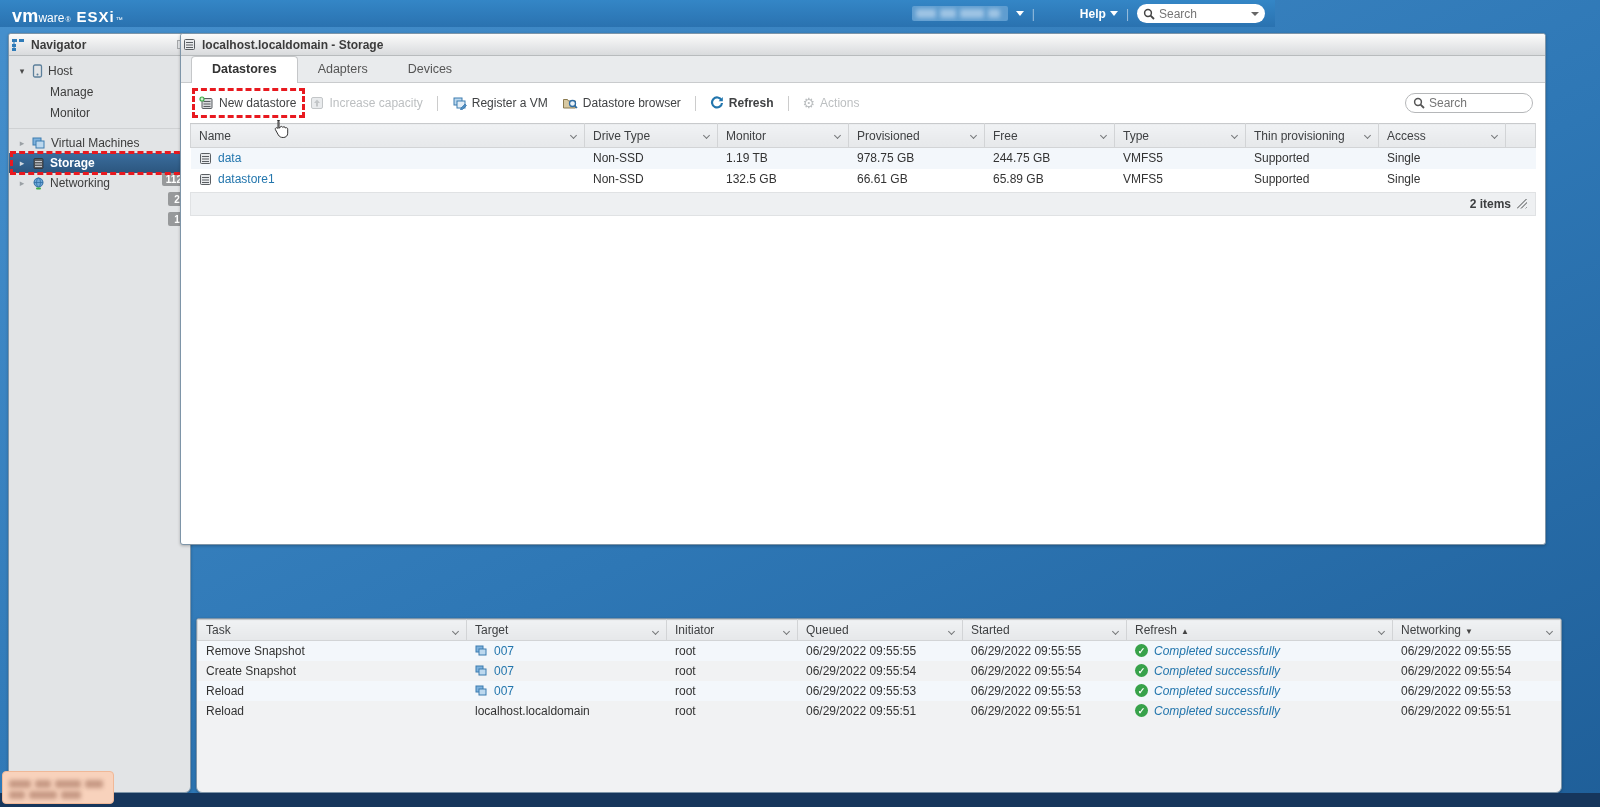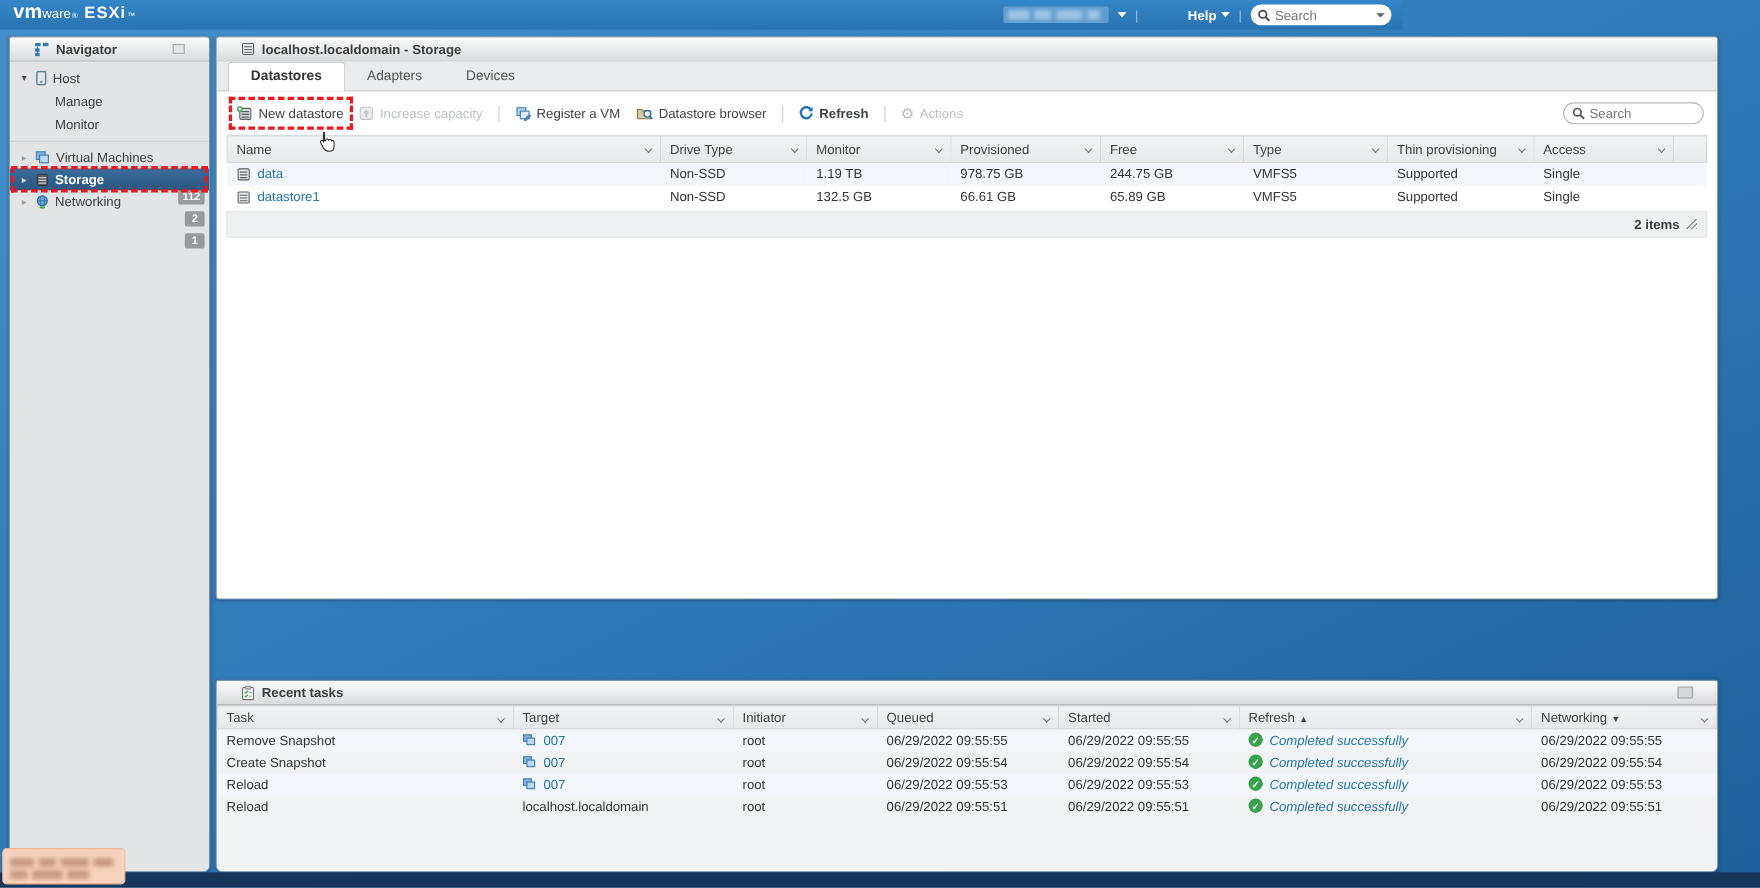--- a/index.html
+++ b/index.html
@@ -4,57 +4,57 @@
 <style>
   * { margin:0; padding:0; box-sizing:border-box; }
   html,body { width:1600px; height:807px; overflow:hidden; }
   body {
     font-family:"Liberation Sans", sans-serif; font-size:12px; color:#333;
     background:linear-gradient(155deg,#4690cd 0%,#2e77b5 55%,#1f5f99 100%);
     position:relative;
   }
   
   .topbar { position:absolute; top:0; left:0; width:1275px; height:27px;
-    background:linear-gradient(#3486c6,#2a72b0); display:flex; align-items:flex-start; }
+    background:linear-gradient(#3486c6,#2a72b0); display:flex; align-items:flex-end; }
   .logo { margin-left:12px; color:#fff; display:flex; align-items:baseline; }
   .logo .vm { font-weight:bold; font-size:18px; letter-spacing:.2px; }
   .logo .ware { font-size:12px; font-weight:normal; }
   .logo .reg { font-size:7px; vertical-align:top; margin:0 6px 0 1px; }
   .logo .esxi { font-weight:bold; font-size:15px; letter-spacing:1px; }
   .logo .tm { font-size:7px; vertical-align:top; margin-left:1px; }
   .topbar-right { position:absolute; right:10px; top:0; height:27px; display:flex; align-items:center; gap:8px; color:#fff; }
   .user-blur { width:96px; height:15px; border-radius:2px; background:#5f9dd0; position:relative; overflow:hidden; }
   .user-blur i { position:absolute; top:3px; height:9px; background:#9ec4e4; filter:blur(2px); border-radius:2px; }
   .caret-down { width:0; height:0; border-left:4px solid transparent; border-right:4px solid transparent; border-top:5px solid #fff; display:inline-block; }
   .top-sep { color:#9cc0de; font-size:12px; }
   .help { color:#fff; font-weight:bold; font-size:12px; display:flex; gap:4px; align-items:center; cursor:pointer;padding-left:37px; }
   .top-search { width:128px; height:19px; background:#fff; border-radius:10px; display:flex; align-items:center; padding:0 6px; gap:4px; }
   .top-search input { border:none; outline:none; width:78px; font-size:12px; color:#555; font-family:"Liberation Sans",sans-serif; }
   .top-search .caret-sm { width:0;height:0;border-left:4px solid transparent;border-right:4px solid transparent;border-top:4px solid #666; margin-left:auto; }
   
   .panel { position:absolute; background:#fff; border:1px solid #7e95a8; border-radius:3px; overflow:hidden; box-shadow:0 1px 3px rgba(0,0,0,.25); }
   .panel-hdr { height:22px; background:linear-gradient(#fbfbfb,#d9dbdd); border-bottom:1px solid #b8bbbd;
-    display:flex; align-items:center; padding:0 22px; gap:6px; font-weight:bold; color:#3c3c3c; }
+    display:flex; align-items:center; padding:0 2px; gap:6px; font-weight:bold; color:#3c3c3c; }
   
   #navigator { left:8px; top:33px; width:183px; height:760px; background:#e2e4e6; border-bottom-left-radius:6px; border-bottom-right-radius:6px; }
   .nav-body { padding-top:5px; }
   .nav-row { height:20px; display:flex; align-items:center; padding-left:8px; gap:5px; cursor:pointer; position:relative; }
   .nav-child { padding-left:41px; height:21px; display:flex; align-items:center; cursor:pointer; color:#3c3c3c; }
   .nav-sep { height:1px; background:#cfd1d3; margin:5px 0 4px 0; }
   .tree-caret { color:#4a4a4a; font-size:9px; width:10px; text-align:center; }
   .tree-caret.dim { color:#9aa0a5; }
   .nav-label { color:#3c3c3c; }
   .badge { position:absolute; right:4px; top:3px; min-width:18px; height:14px; background:#97999b; color:#fff;
     font-size:10px; font-weight:bold; border-radius:2px; display:flex; align-items:center; justify-content:center; padding:0 4px;margin-top:36px; }
   .nav-row.selected { background:linear-gradient(#3a6d9e,#2c567e); }
   .nav-row.selected .nav-label { color:#fff; font-weight:bold; }
   .red-dash { position:absolute; left:1px; right:1px; top:-2px; bottom:-2px; border:3px dashed #e8191f; pointer-events:none; }
   .red-dash-btn { position:absolute; left:-5px; right:-7px; top:-5px; bottom:-5px; border:3px dashed #e8191f; pointer-events:none; }
   
-  #main { left:196px; top:33px; width:1366px; height:512px; }
+  #main { left:180px; top:33px; width:1366px; height:512px; }
   .tabbar { height:27px; background:#e9ebed; border-bottom:1px solid #c9cbcd; display:flex; align-items:flex-end; padding-left:10px; }
   .tab { padding:5px 20px 6px 20px; color:#555; cursor:pointer; font-size:12.5px; }
   .tab.active { background:#fff; border:1px solid #c5c7c9; border-bottom:none; border-radius:4px 4px 0 0; font-weight:bold; color:#333; margin-bottom:-1px; padding-bottom:7px; }
   .toolbar { height:40px; display:flex; align-items:center; padding:0 12px 0 16px; gap:10px; position:relative; }
   .tb-btn { display:flex; align-items:center; gap:5px; color:#404244; cursor:pointer; position:relative; padding:3px 2px; }
   .tb-btn.disabled { color:#bcbfc1; cursor:default; }
   .tb-sep { width:1px; height:15px; background:#ccc; margin:0 2px; }
   .tb-search { margin-left:auto; width:128px; height:20px; border:1px solid #b5b7b9; border-radius:10px; display:flex; align-items:center; padding:0 7px; gap:4px; background:#fff; }
   .tb-search input { border:none; outline:none; width:82px; font-size:12px; color:#666; font-family:"Liberation Sans",sans-serif; }
   
@@ -341,32 +341,20 @@
       </tbody>
     </table>
   </div>
   <div class="ds-footer">
     <span>2 items</span>
     <span class="grip"></span>
   </div>
 </div>
 
 <div class="panel" id="tasks">
-  <div class="panel-hdr">
-    <svg class="ico" width="13" height="14" viewBox="0 0 13 14">
-        <rect x="1.5" y="2" width="10" height="11" rx="1" fill="#f3f5f7" stroke="#6b6e71" stroke-width="1"></rect>
-        <rect x="4" y="0.8" width="5" height="2.6" rx="0.8" fill="#cfd3d6" stroke="#6b6e71" stroke-width="0.8"></rect>
-        <path d="M3.5 6 l1 1 2-2" stroke="#3fae49" stroke-width="1.2" fill="none"></path>
-        <path d="M3.5 9.5 l1 1 2-2" stroke="#3fae49" stroke-width="1.2" fill="none"></path>
-        <line x1="7.5" y1="6.5" x2="10" y2="6.5" stroke="#9aa0a5" stroke-width="1"></line>
-        <line x1="7.5" y1="10" x2="10" y2="10" stroke="#9aa0a5" stroke-width="1"></line>
-      </svg>
-    <span>Recent tasks</span>
-    <span class="tasks-hdr-right"></span>
-  </div>
   <table class="grid tasks">
     <colgroup>
         <col style="width:269px">
         <col style="width:200px">
         <col style="width:131px">
         <col style="width:165px">
         <col style="width:164px">
         <col style="width:266px">
         <col>
       </colgroup>

